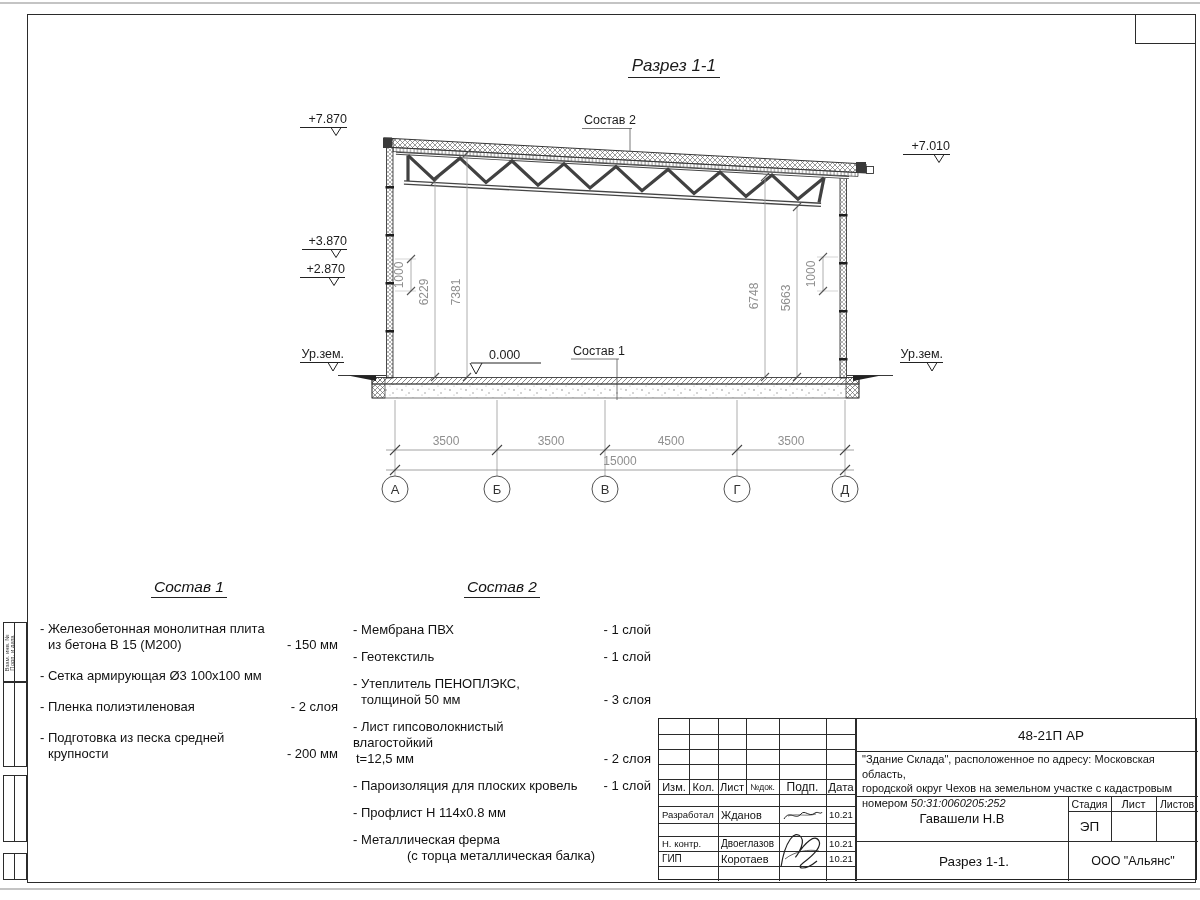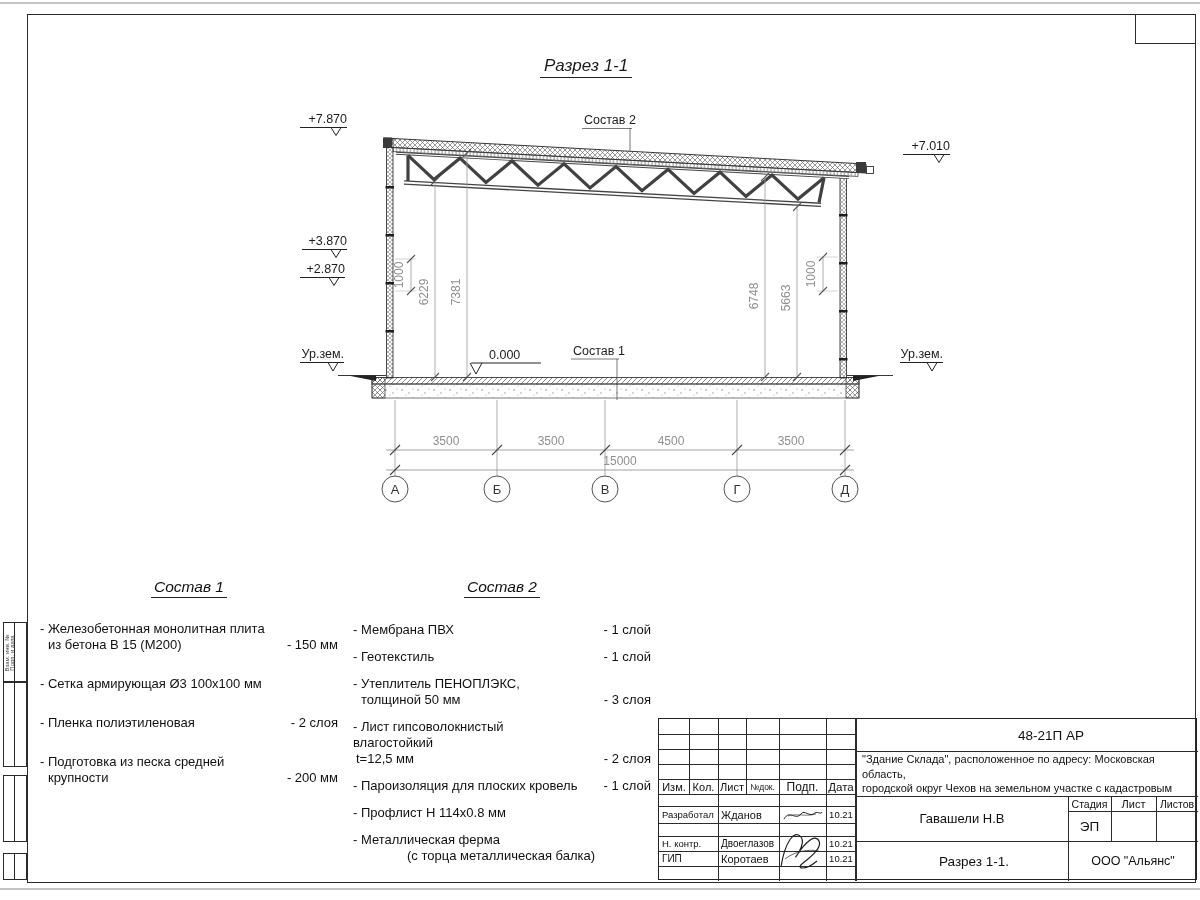--- a/index.html
+++ b/index.html
@@ -3,33 +3,33 @@
 <meta charset="utf-8">
 <style>
   html,body{margin:0;padding:0;background:#ffffff;width:1200px;height:900px;overflow:hidden;
             font-family:"Liberation Sans", sans-serif;color:#111;}
   .abs{position:absolute;}
   .edge{position:absolute;left:0;width:1200px;background:#c4c4c4;}
   .frame{position:absolute;left:27px;top:14px;width:1169px;height:869px;
          border:1.6px solid #2b2b2b;box-sizing:border-box;}
   .corner-box{position:absolute;left:1135px;top:14px;width:61px;height:30px;
               border:1.4px solid #2b2b2b;box-sizing:border-box;}
-  .sheet-title{position:absolute;left:540px;top:56px;width:180px;text-align:left;}
+  .sheet-title{position:absolute;left:540px;top:56px;width:180px;text-align:right;}
   .sheet-title span{display:inline-block;font-style:italic;font-size:17px;color:#1a1a1a;
                     border-bottom:1.2px solid #222;padding:0 4px 1px 4px;}
   
   .sostav{position:absolute;width:298px;}
   .sostav .sx-title{text-align:center;}
   .sostav .sx-title span{display:inline-block;font-style:italic;font-size:15.5px;
                          border-bottom:1.2px solid #222;padding:0 3px 1px 3px;}
   .sx-item{display:flex;align-items:flex-end;font-size:13px;line-height:16px;}
   .sx-name{flex:1;}
   .sx-name .sx-l2{padding-left:8px;}
   .sx-val{white-space:nowrap;padding-left:6px;}
-  .s1 .sx-item{margin-top:23px;}  .s1 .sx-item.first{margin-top:23px;}
+  .s1 .sx-item{margin-top:15px;}  .s1 .sx-item.first{margin-top:23px;}
   .s2 .sx-item{margin-top:11px;gap:20px;}  .s2 .sx-item.first{margin-top:24px;}
   
   .tblock{position:absolute;left:658px;top:718px;width:539px;height:162px;
           border:1.6px solid #222;box-sizing:border-box;}
   .tb-h{position:absolute;background:#2b2b2b;height:1px;}
   .tb-v{position:absolute;background:#2b2b2b;width:1px;}
   .cell{position:absolute;display:flex;align-items:center;justify-content:center;
         white-space:nowrap;overflow:hidden;color:#111;}
   .cell.left{justify-content:flex-start;}
   .desc{position:absolute;font-size:11px;line-height:14.5px;color:#111;}
@@ -387,20 +387,21 @@
   </svg>
   <svg class="abs" style="left:116px;top:104px;" width="50" height="56">
     <path d="M6,44 C10,18 20,6 26,14 C32,22 16,40 22,32 C30,20 40,10 44,18 C47,24 36,34 28,40 C20,46 30,48 42,38" fill="none" stroke="#222" stroke-width="1.2"></path>
     <path d="M10,36 C20,28 34,26 44,28" fill="none" stroke="#222" stroke-width="0.7"></path>
   </svg>
 
   <div class="cell" style="left:197px;top:0;width:342px;height:32px;font-size:13.5px;padding-left:24px;">48-21П АР</div>
   <div class="desc" style="left:203px;top:33px;width:332px;">
     <div>"Здание Склада", расположенное по адресу: Московская область,</div>
     <div>городской округ Чехов на земельном участке с кадастровым</div>
+    <div><span>номером </span><span class="ital">50:31:0060205:252</span></div>
   </div>
   <div class="cell" style="left:197px;top:77px;width:212px;height:45px;font-size:13px;">Гавашели Н.В</div>
   <div class="cell" style="left:409px;top:77px;width:43px;height:15px;font-size:10.5px;">Стадия</div>
   <div class="cell" style="left:452px;top:77px;width:45px;height:15px;font-size:11px;">Лист</div>
   <div class="cell" style="left:497px;top:77px;width:42px;height:15px;font-size:10.5px;">Листов</div>
   <div class="cell" style="left:409px;top:92px;width:43px;height:30px;font-size:13.5px;">ЭП</div>
   <div class="cell" style="left:197px;top:122px;width:212px;height:40px;font-size:13.5px;margin-left:12px;">Разрез 1-1.</div>
   <div class="cell" style="left:409px;top:122px;width:130px;height:40px;font-size:12.5px;">ООО "Альянс"</div>
 </div>
 

